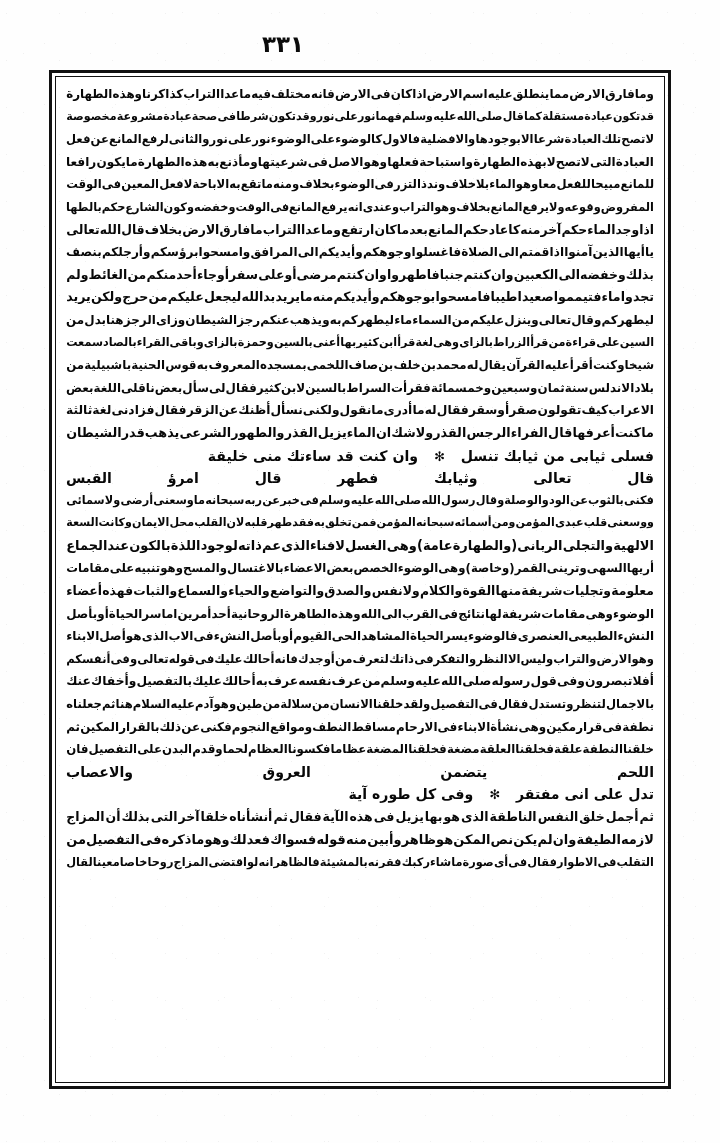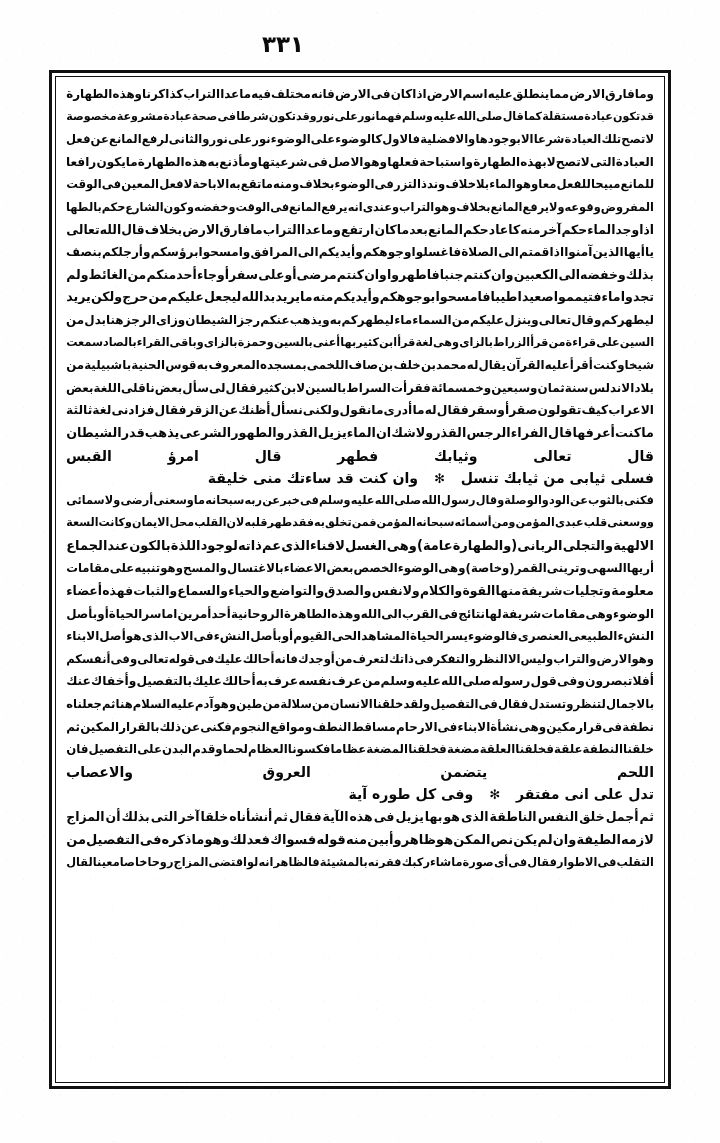--- a/index.html
+++ b/index.html
@@ -469,22 +469,22 @@
             <span>ان</span>
             <span>الماء</span>
             <span>يزيل</span>
             <span>القذر</span>
             <span>والطهور</span>
             <span>الشرعى</span>
             <span>يذهب</span>
             <span>قدر</span>
             <span>الشيطان</span>
           </div>
+          <div class="line center"><span class="hemistich">فسلى ثيابى من ثيابك تنسل</span><span class="verse-sep">✻</span><span class="hemistich">وان كنت قد ساءتك منى خليقة</span></div>
           <div class="line center">قال تعالى وثيابك فطهر قال امرؤ القبس</div>
-          <div class="line center"><span class="hemistich">فسلى ثيابى من ثيابك تنسل</span><span class="verse-sep">✻</span><span class="hemistich">وان كنت قد ساءتك منى خليقة</span></div>
           <div class="line j" style="font-size: 11.3161px;">
             <span>فكنى</span>
             <span>بالثوب</span>
             <span>عن</span>
             <span>الود</span>
             <span>والوصلة</span>
             <span>وقال</span>
             <span>رسول</span>
             <span>الله</span>
             <span>صلى</span>

